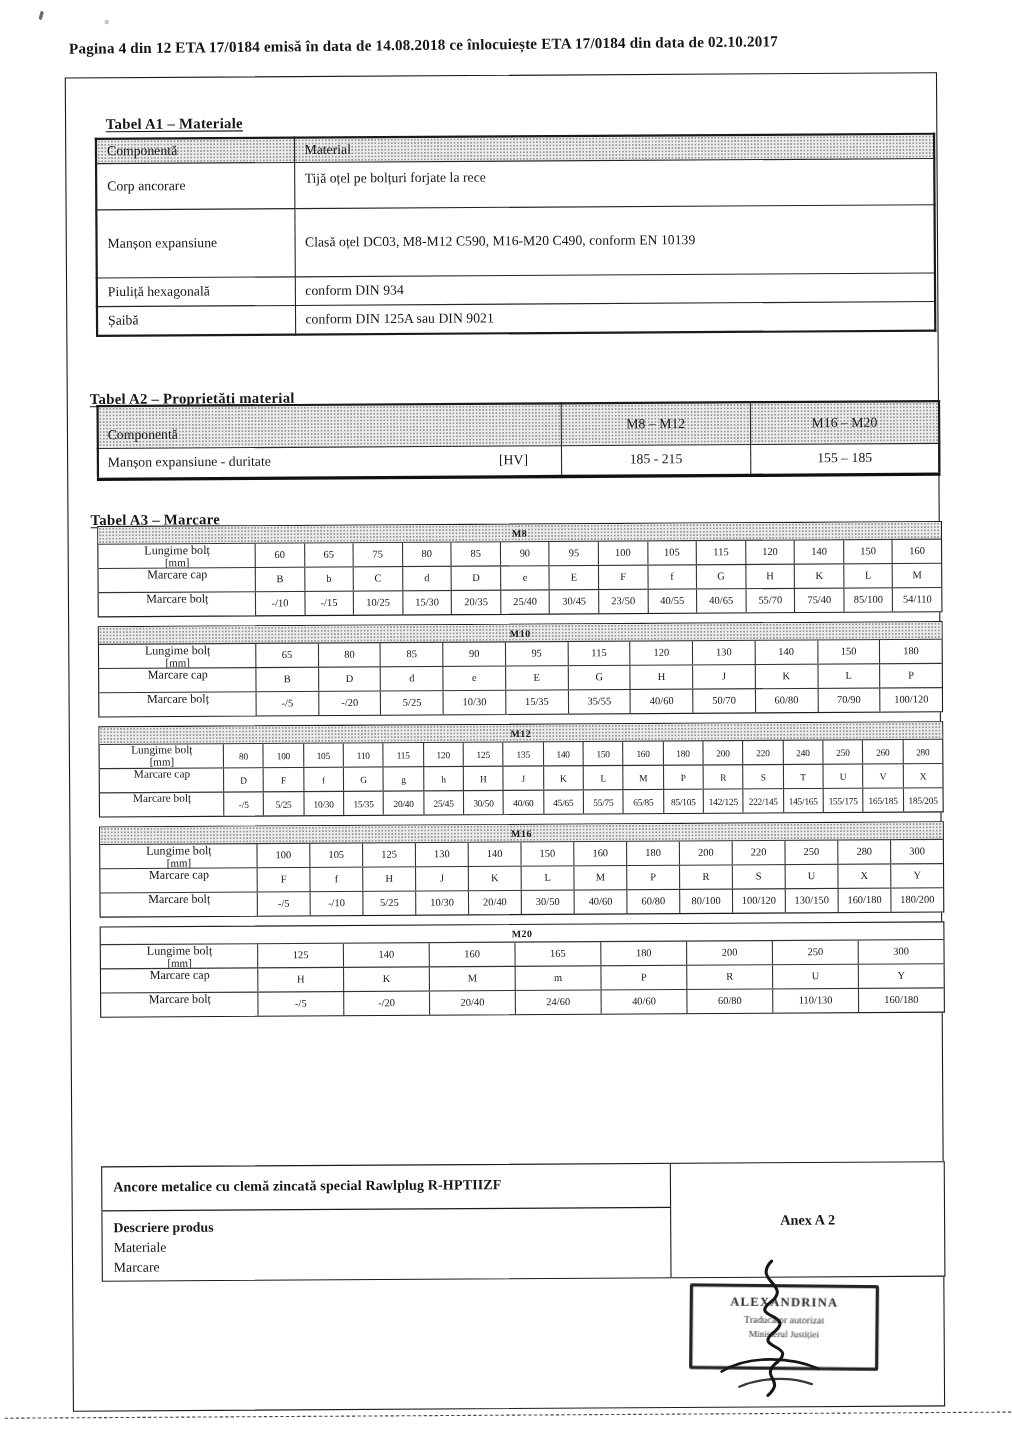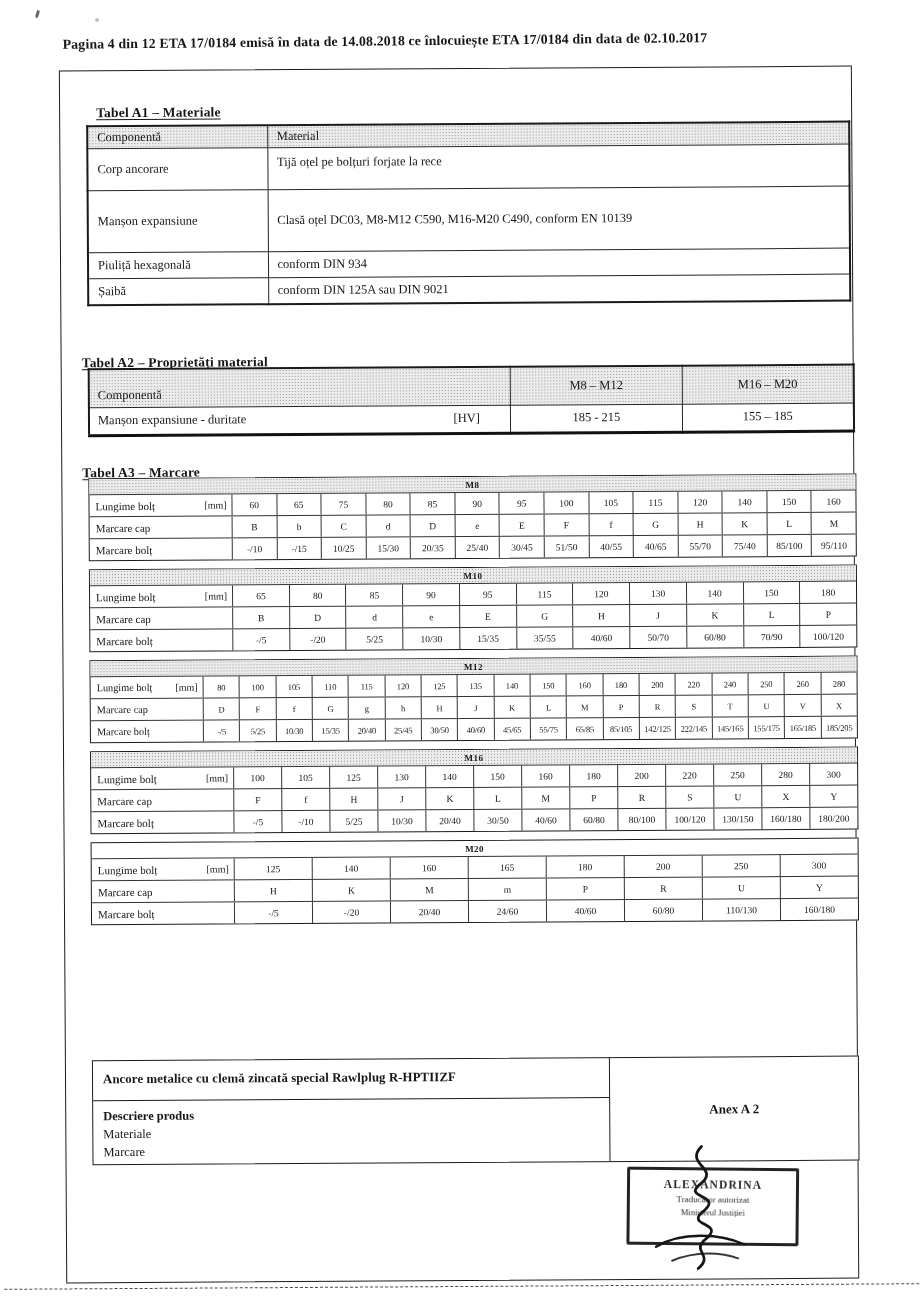--- a/index.html
+++ b/index.html
@@ -42,21 +42,21 @@
   table.ta2 td.ch { width:172px; text-align:center; vertical-align:middle; }
   table.ta2 tr.hrow td.c1 { vertical-align:bottom; padding-bottom:4px; }
   table.ta2 td.val { text-align:center; vertical-align:middle; }
   .lblflex { display:flex; justify-content:space-between; align-items:center; padding-right:22px; }
 
   
   .mwrap { position:absolute; left:26px; top:407px; width:768px; display:flex; flex-direction:column; gap:8px; }
   .mtable { border:1.6px solid #1c1c1c; background:#fff; }
   .mband { height:15px; font-size:9px; font-weight:bold; display:flex; align-items:center; justify-content:center; letter-spacing:.5px; }
   .mrow { display:grid; height:22px; border-top:1px solid #333; }
-  .mlabel { font-size:11px; padding:0 5px 0 6px; display:flex; justify-content:space-between; align-items:center; overflow:hidden; white-space:nowrap; }
+  .mlabel { font-size:11px; padding:0 5px 0 6px; display:flex; justify-content:space-between; align-items:center; overflow:hidden; white-space:nowrap;flex-direction:column; }
   .mlabel .unit { font-size:10px; }
   .mcell { font-size:9.5px; display:flex; align-items:center; justify-content:center; border-left:1px solid #333; overflow:hidden; white-space:nowrap; }
   .dense .mcell { font-size:8.5px; letter-spacing:-.2px; }
   .dense .mlabel { font-size:10.3px; }
 
   
   .footer { position:absolute; left:26px; top:989px; width:767px; height:105px; border:1.8px solid #1c1c1c; display:flex; background:#fff; }
   .f-left { width:517px; border-right:1.5px solid #1c1c1c; display:flex; flex-direction:column; }
   .f-product { height:40px; border-bottom:1.5px solid #1c1c1c; font-weight:bold; font-size:12.8px; padding:11px 0 0 10px; letter-spacing:.1px; }
   .f-desc { padding:7px 10px 0 10px; font-size:12.5px; line-height:1.42; }
@@ -185,27 +185,27 @@
             <div class="mlabel">
               <span>Marcare bolț</span>
             </div>
             <div class="mcell">-/10</div>
             <div class="mcell">-/15</div>
             <div class="mcell">10/25</div>
             <div class="mcell">15/30</div>
             <div class="mcell">20/35</div>
             <div class="mcell">25/40</div>
             <div class="mcell">30/45</div>
-            <div class="mcell">51/50</div>
+            <div class="mcell">23/50</div>
             <div class="mcell">40/55</div>
             <div class="mcell">40/65</div>
             <div class="mcell">55/70</div>
             <div class="mcell">75/40</div>
             <div class="mcell">85/100</div>
-            <div class="mcell">95/110</div>
+            <div class="mcell">54/110</div>
           </div>
         </div>
         <div class="mtable">
           <div class="mband hatch">M10</div>
           <div class="mrow" style="grid-template-columns: 142px repeat(11, 1fr);">
             <div class="mlabel">
               <span>Lungime bolț</span>
               <span class="unit">[mm]</span>
             </div>
             <div class="mcell">65</div>

